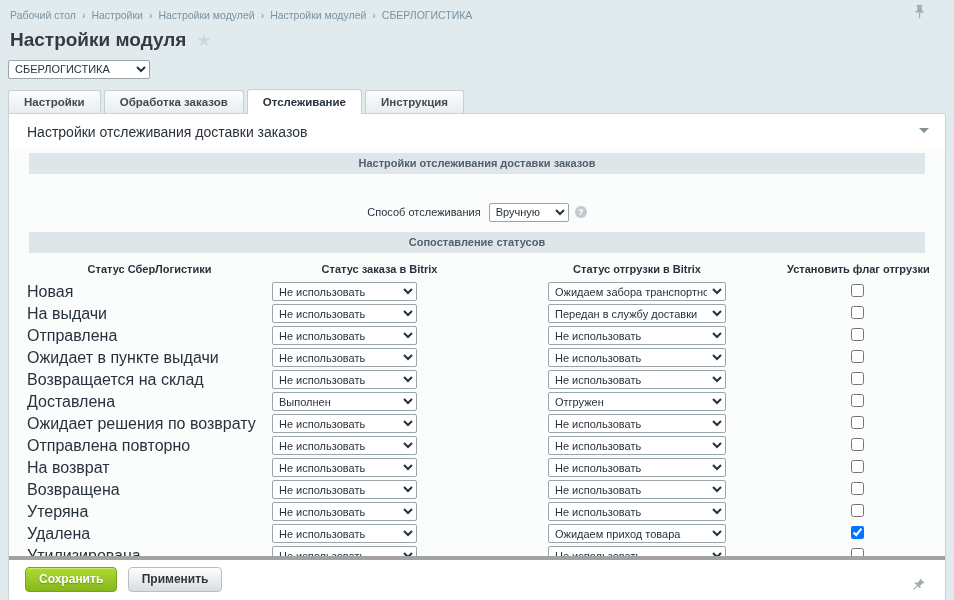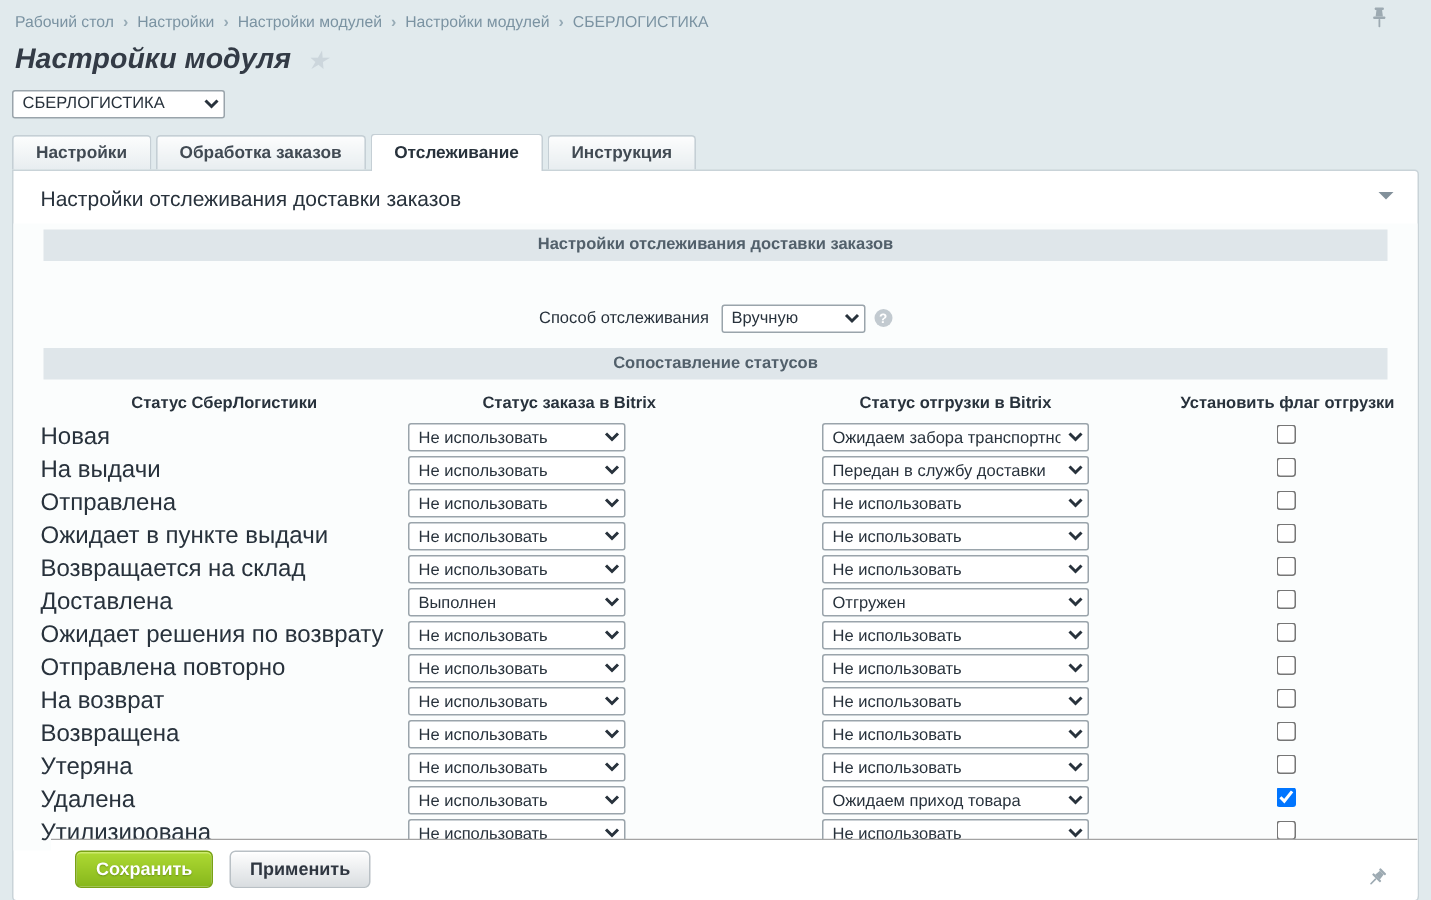--- a/index.html
+++ b/index.html
@@ -10,21 +10,21 @@
     color:#28323c;
   }
   .page { padding:0 8px; position:relative; }
 
   
   .breadcrumb { padding:9px 2px 0 2px; font-size:10.5px; color:#7b93a2; }
   .breadcrumb a { color:#7b93a2; text-decoration:none; cursor:pointer; }
   .breadcrumb .sep { color:#97abb6; margin:0 6px; font-weight:bold; }
 
   
-  .title-row { padding:8px 2px 6px 2px; display:flex; align-items:center;font-style:italic; }
+  .title-row { padding:8px 2px 6px 2px; display:flex; align-items:center; }
   .page-title { font-size:19px; font-weight:bold; color:#333b46; }
   .fav-star { margin-left:10px; font-size:17px; color:#ccd6dc; cursor:pointer; line-height:1; }
 
   
   .module-select-wrap { padding:2px 0 10px 0; }
   select {
     font-family:"Liberation Sans", sans-serif;
     font-size:11px;
     height:19px;
     border:1px solid #9aa4ab;
@@ -84,21 +84,21 @@
     height:21px; line-height:21px;
     text-align:center;
     font-size:11px; font-weight:bold; color:#52606b;
     margin:0 2px;
   }
   .method-row {
     display:flex; align-items:center; justify-content:center;
     padding:29px 0 10px 0;
   }
   .method-label { font-size:11px; color:#28323c; margin-right:8px; }
-  .method-select { width:96px; }
+  .method-select { width:80px; }
   .help-icon {
     display:inline-block; width:12px; height:12px; margin-left:6px;
     border-radius:50%;
     background:#c2cad0;
     color:#fff; font-size:9px; font-weight:bold;
     text-align:center; line-height:12px;
     cursor:pointer;
   }
 
   
@@ -115,25 +115,24 @@
   td.order-cell { padding-left:18px; }
   td.ship-cell { text-align:center; }
   td.flag-cell { text-align:center; }
   .order-select { width:145px; }
   .ship-select { width:178px; }
   input[type=checkbox] { width:13px; height:13px; cursor:pointer; }
 
   
   .button-bar {
     position:absolute; left:0; right:0; bottom:0;
-    border-top:1px solid #a3a3a3;
+    border-top:4px solid #a3a3a3;
     background:#fff;
     padding:7px 16px 8px 16px;
     border-radius:0 0 3px 3px;
-    margin-left:25px;
   }
   .btn {
     display:inline-block;
     font-family:"Liberation Sans", sans-serif;
     font-size:12px; font-weight:bold;
     padding:4px 13px 5px 13px;
     border-radius:4px;
     cursor:pointer;
     margin-right:6px;
   }

